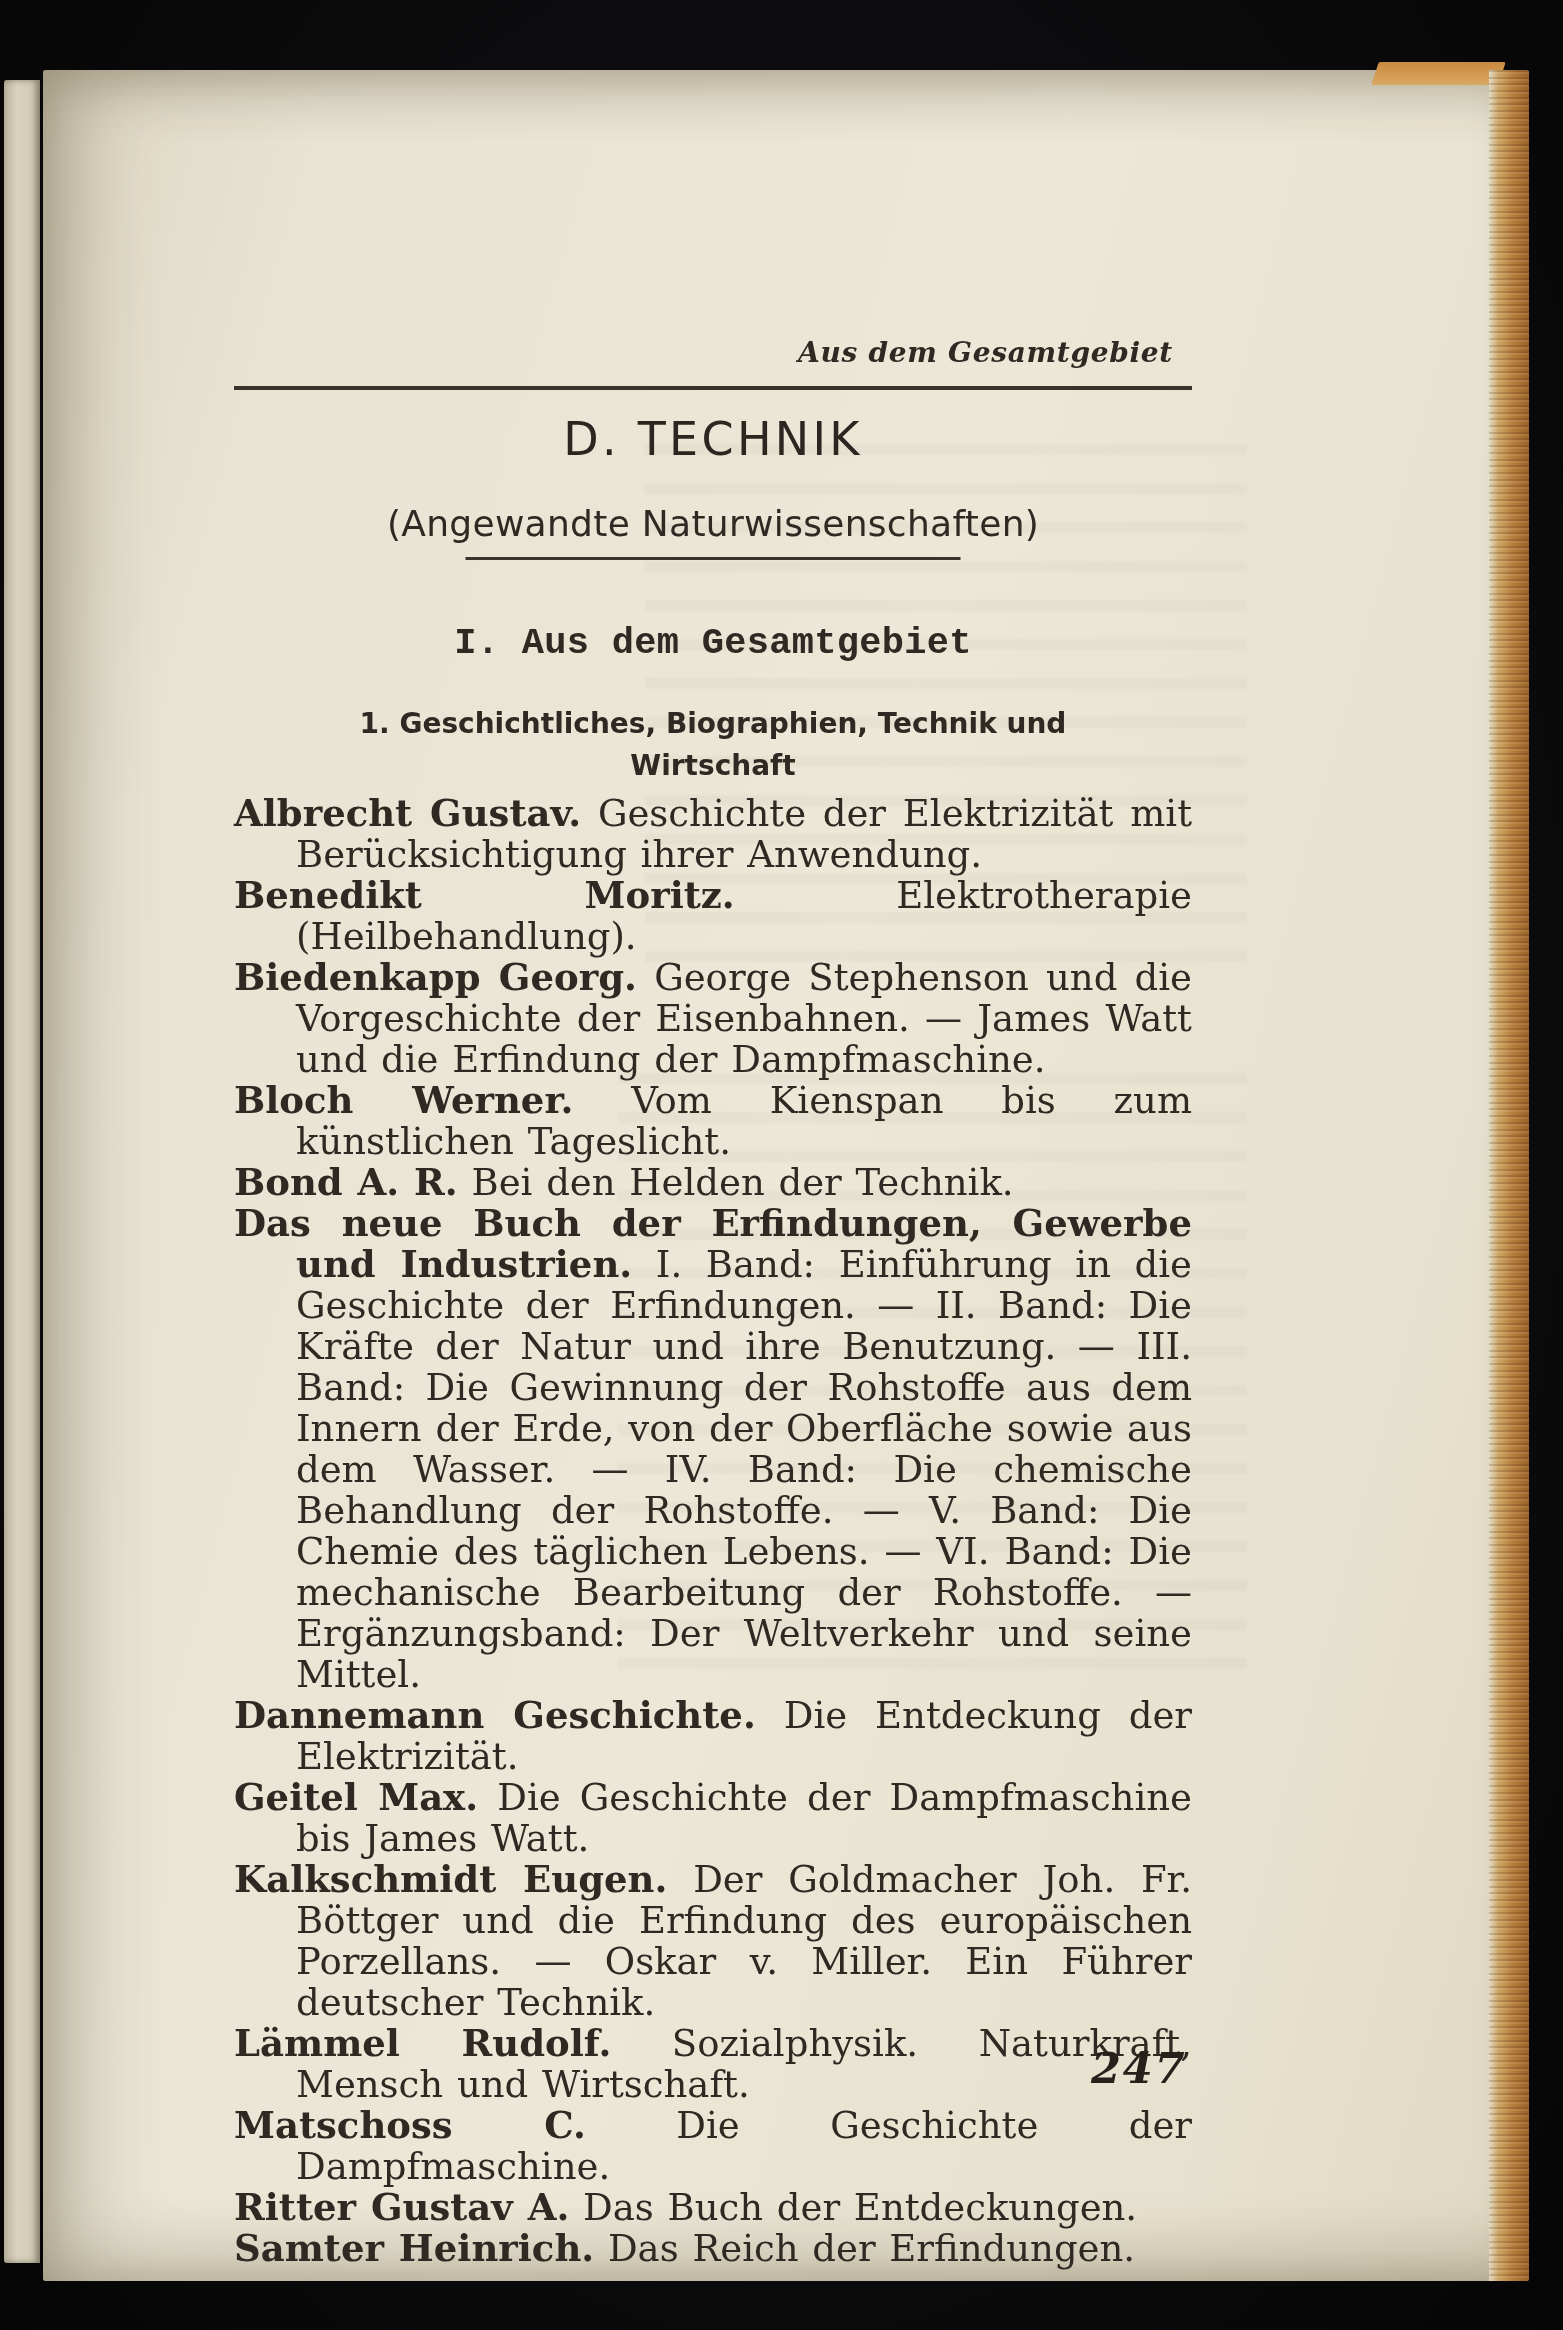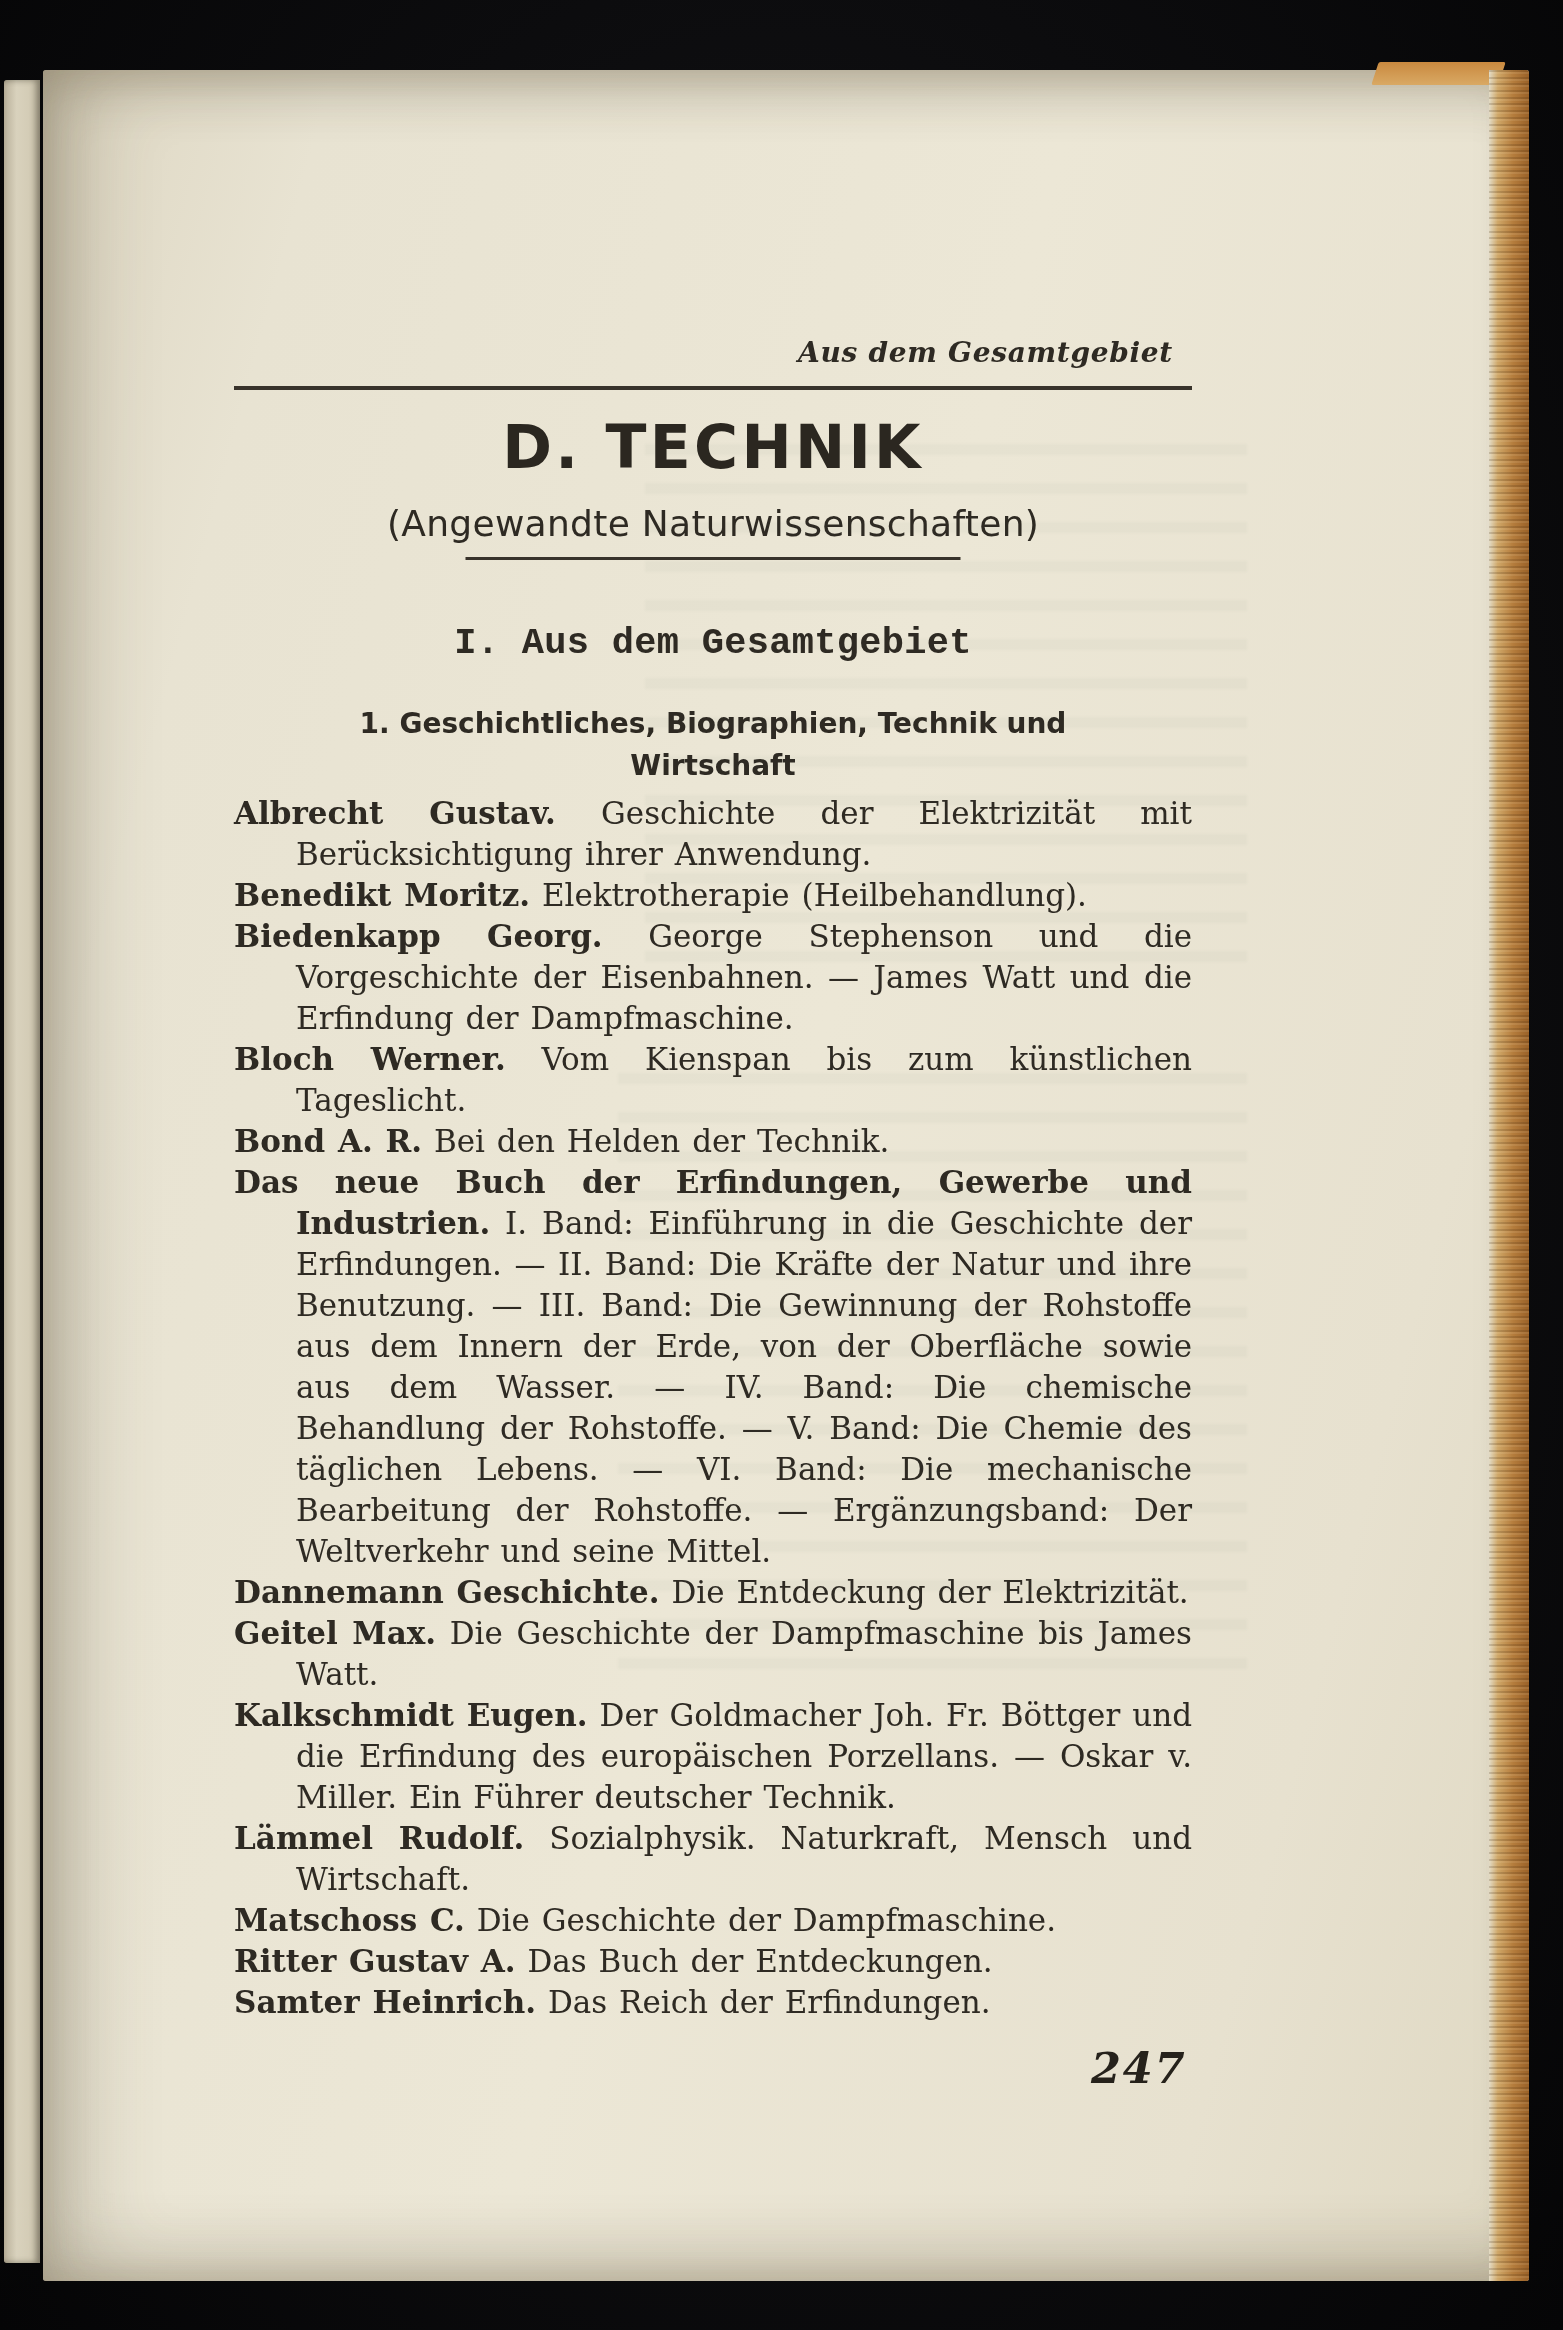--- a/index.html
+++ b/index.html
@@ -57,21 +57,21 @@
     position:absolute;top:266px;right:19px;
     font-style:italic;font-weight:bold;font-size:28px;letter-spacing:0.7px;
   }
   .header-rule{
     position:absolute;top:316px;left:0;right:0;height:0;
     border-top:4px solid #38332b;
   }
   .book-title{
     position:absolute;top:342px;left:0;width:100%;text-align:center;
     font-family:"DejaVu Sans","Liberation Sans",sans-serif;
-    font-size:60px;font-weight:700;letter-spacing:3.3px;color:#2b2720;
+    font-size:46px;font-weight:400;letter-spacing:3.3px;color:#2b2720;
   }
   .book-subtitle{
     position:absolute;top:433px;left:0;width:100%;text-align:center;
     font-family:"DejaVu Sans","Liberation Sans",sans-serif;
     font-size:36px;font-weight:normal;letter-spacing:0.3px;
   }
   .title-rule{
     position:absolute;top:487px;left:50%;transform:translateX(-50%);
     width:495px;height:0;border-top:3.3px solid #38332b;
   }
@@ -80,21 +80,21 @@
     font-family:Liberation Mono, monospace;
     font-size:37px;font-weight:bold;letter-spacing:0.3px;
   }
   .subsection-heading{
     position:absolute;top:633px;left:0;width:100%;text-align:center;
     font-family:"DejaVu Sans","Liberation Sans",sans-serif;
     font-size:28px;font-weight:bold;line-height:42px;
   }
   .entries{
     position:absolute;top:723px;left:0;right:0;
-    font-size:31px;line-height:41px;text-align:justify;
+    font-size:37px;line-height:41px;text-align:justify;
     word-spacing:2px;
   }
   .entry{
     padding-left:62px;text-indent:-62px;
     hyphens:auto;
   }
   .entry .author{font-weight:bold;}
   .page-number{
     position:absolute;top:1973px;right:5.3px;
     font-size:43px;font-weight:bold;font-style:italic;letter-spacing:2px;

